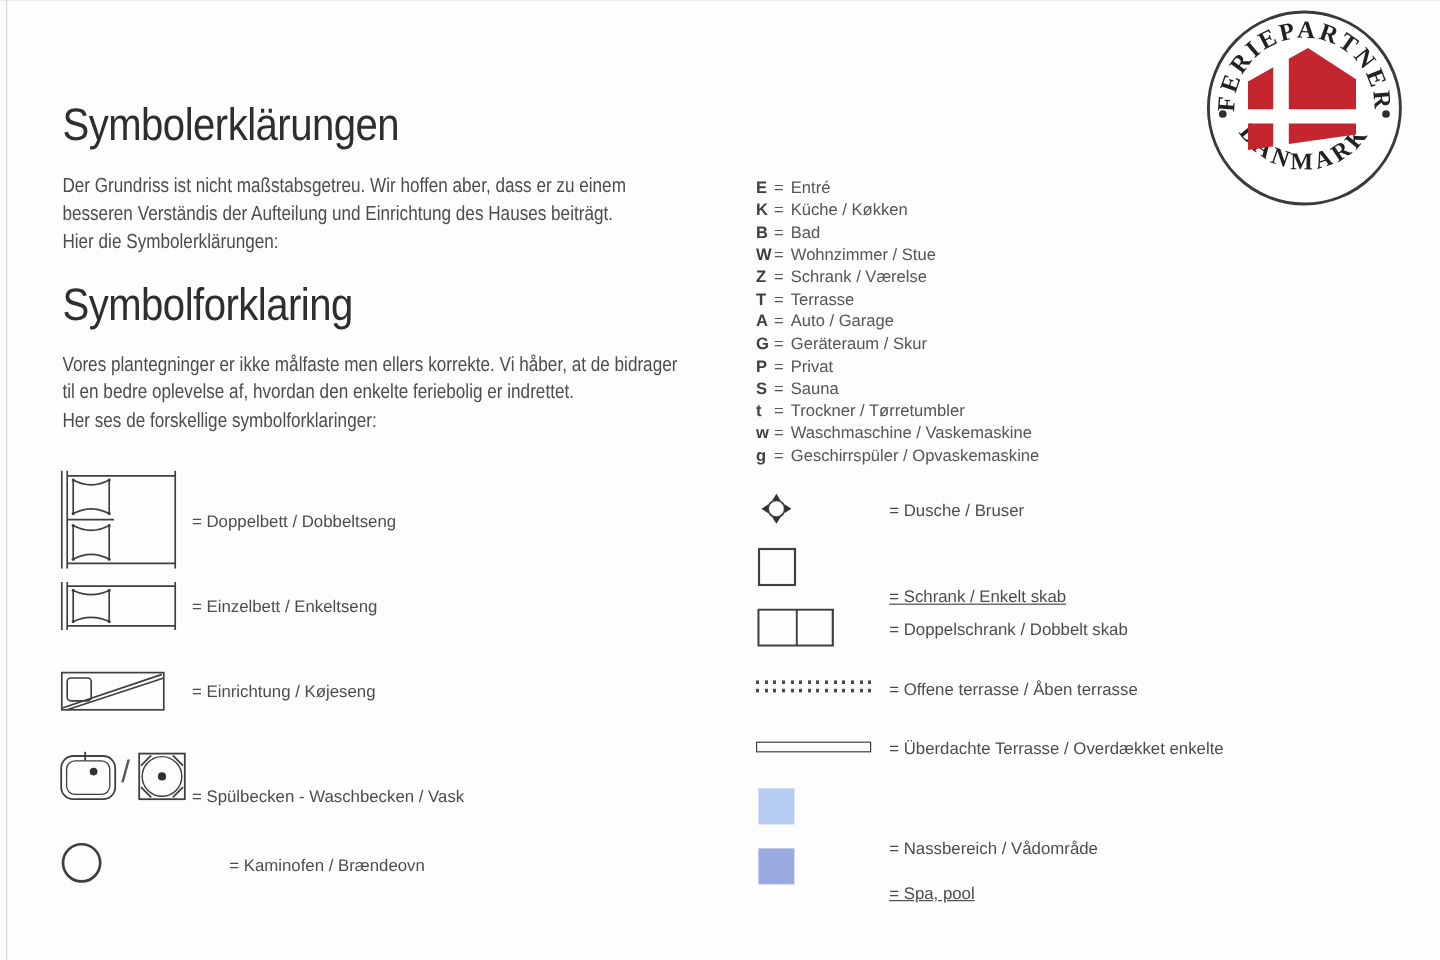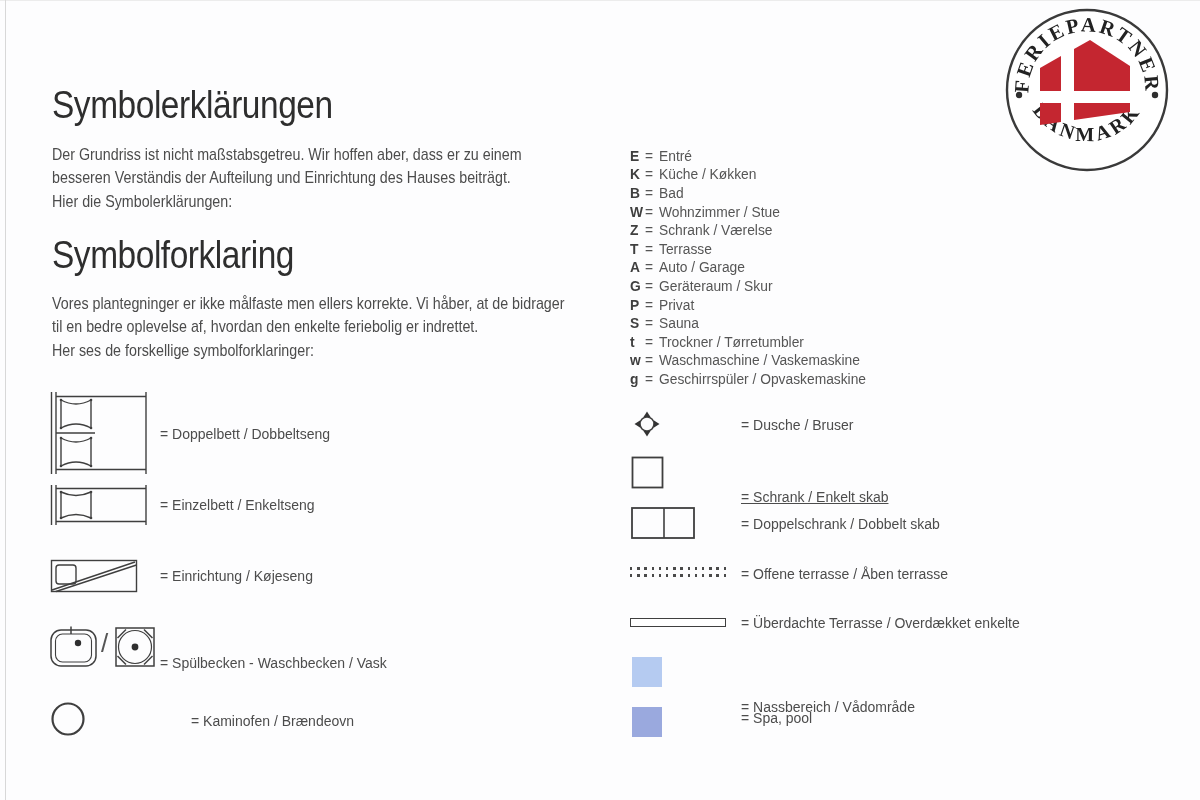--- a/index.html
+++ b/index.html
@@ -226,21 +226,21 @@
 </div>
 <div class="abs sym-label" style="left:741px;top:565px;">= Offene terrasse / Åben terrasse</div>
 
 <div class="abs bar-outline" style="left:630px;top:618px;"></div>
 <div class="abs sym-label" style="left:741px;top:614px;">= Überdachte Terrasse / Overdækket enkelte</div>
 
 <div class="abs swatch" style="left: 632px; top: 657px; background: rgb(181, 203, 241);"></div>
 <div class="abs sym-label" style="left:741px;top:664px;margin-top:34px;">= Nassbereich / Vådområde</div>
 
 <div class="abs swatch" style="left: 632px; top: 707px; background: rgb(154, 169, 222);"></div>
-<div class="abs sym-label" style="left:741px;top:709px;">= Spa, pool</div>
+<div class="abs sym-label" style="left:741px;top:735px;text-decoration:underline;">= Spa, pool</div>
 
 <svg class="abs" style="left:1000px;top:3px;" width="174" height="174" viewBox="-87 -87 174 174">
   <defs>
     <path id="arcTop" d="M -57 12 A 58.3 58.3 0 1 1 57 12"></path>
     <path id="arcBottom" d="M -63 -6 A 63.3 63.3 0 0 0 63 -6"></path>
   </defs>
   <circle cx="0" cy="0" r="80" fill="#ffffff" stroke="#3a3a3a" stroke-width="2.4"></circle>
   <text font-family="'Liberation Serif',serif" font-weight="bold" font-size="20.5" letter-spacing="2.5" fill="#222222">
     <textPath href="#arcTop" startOffset="50%" text-anchor="middle">FERIEPARTNER</textPath>
   </text>

